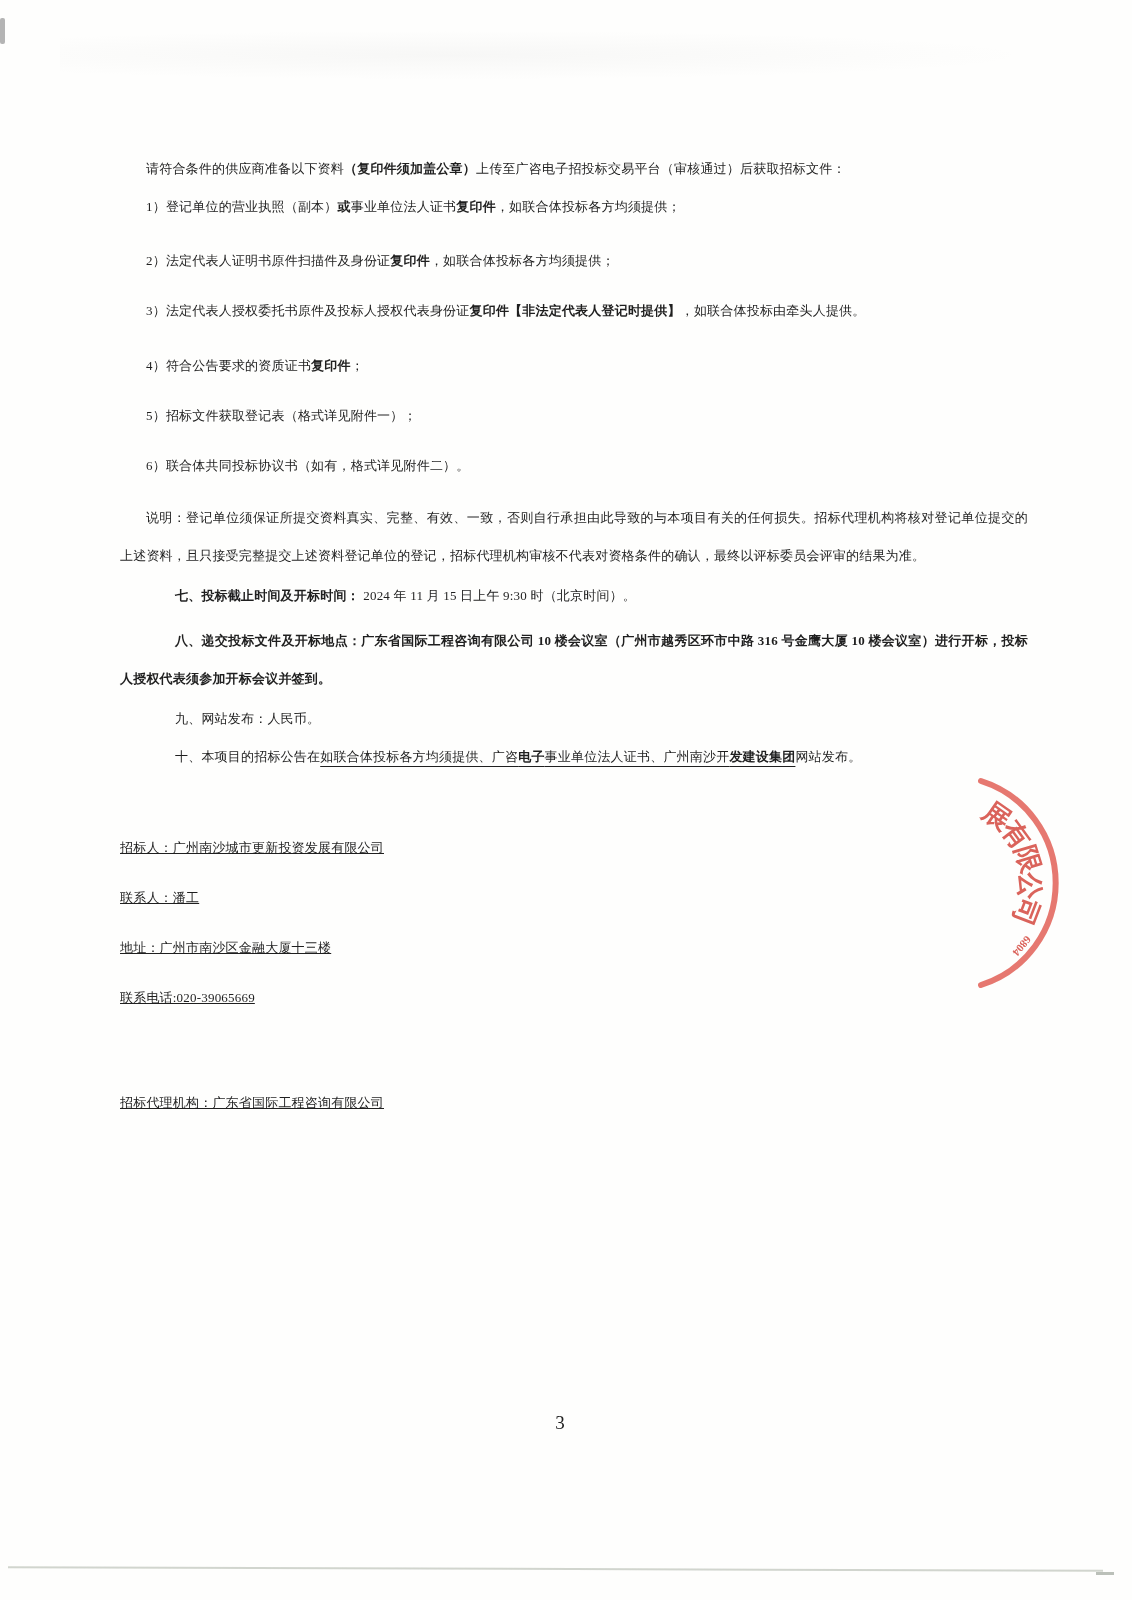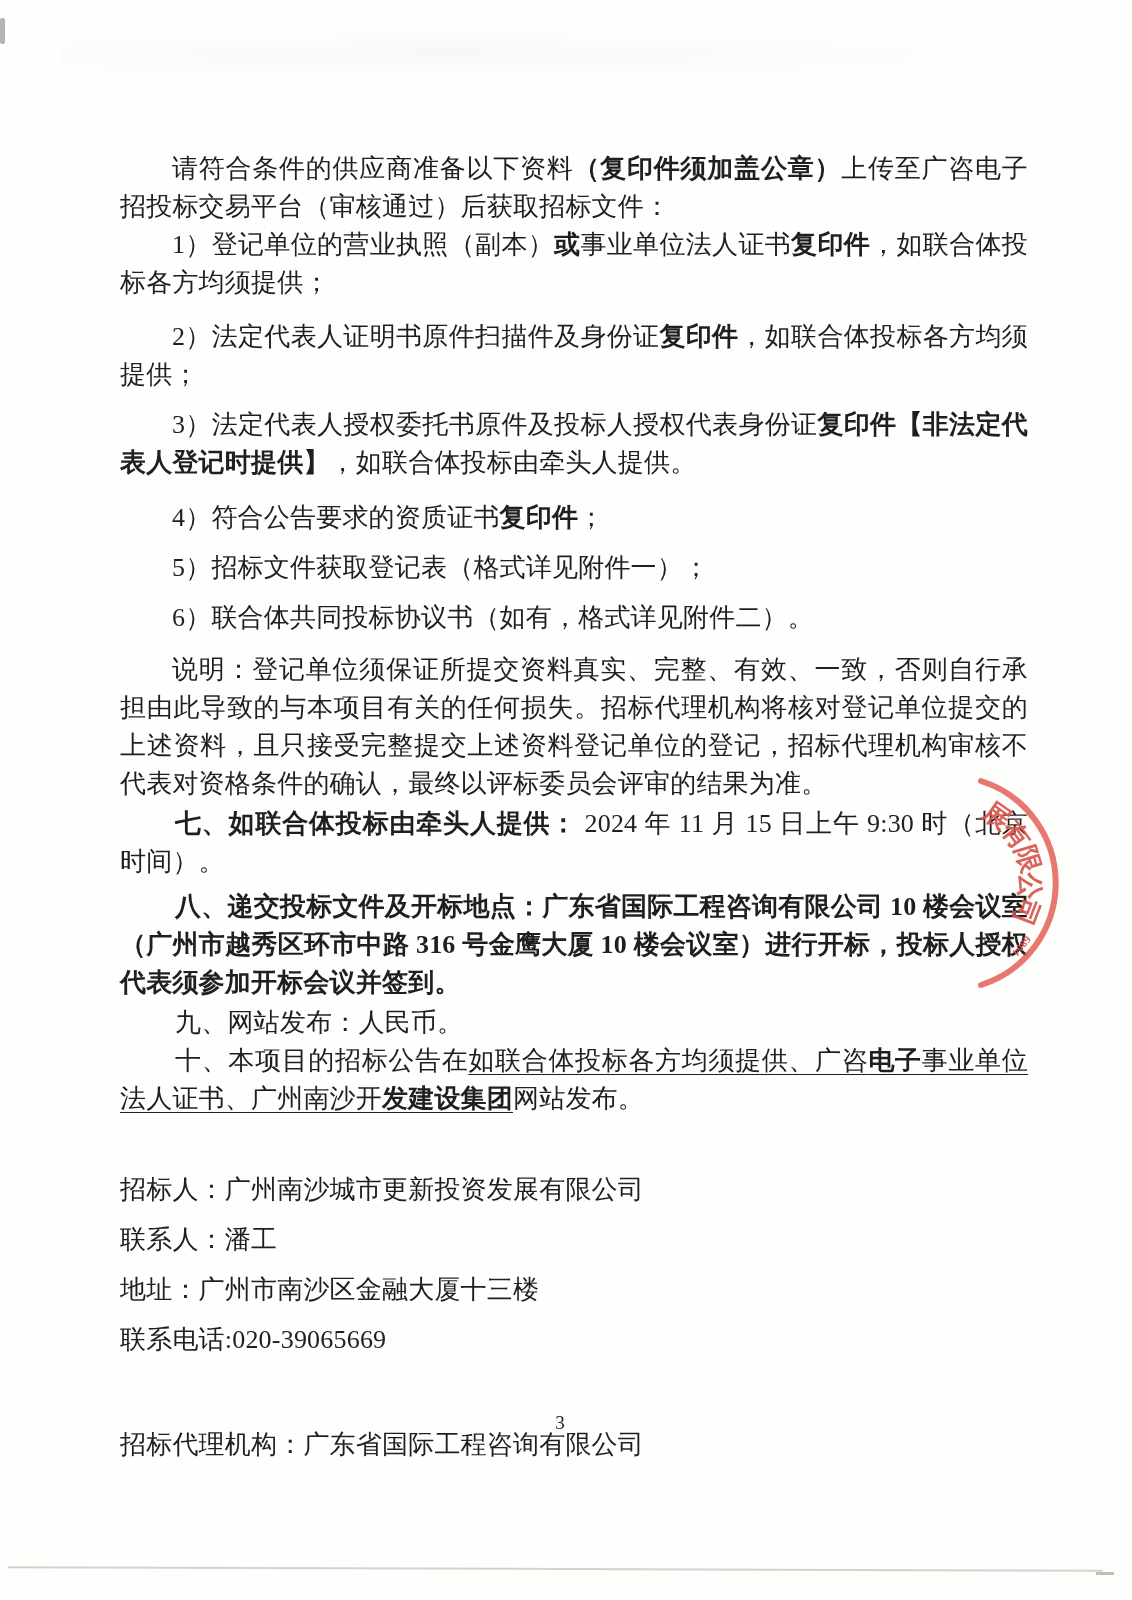--- a/index.html
+++ b/index.html
@@ -6,30 +6,30 @@
   .page{
     position:relative;
     width:1132px;height:1600px;
     background:#fefefd;
     overflow:hidden;
     font-family:"Liberation Serif","DejaVu Serif",serif;
     color:#1f1f1f;
   }
   .content{
     position:absolute;left:120px;top:0;width:908px;
-    font-size:26px;line-height:38px;
+    font-size:13px;line-height:38px;
     text-align:justify;
     letter-spacing:0.2px;
   }
   .para{margin:0;}
   .indent{text-indent:2em;}
   .indent3{text-indent:55px;}
   b{font-weight:700;}
   .u{text-decoration:underline;text-underline-offset:5px;text-decoration-thickness:1.4px;}
-  .contact-line{margin:0;}
+  .contact-line{margin:0;text-decoration:underline;}
   .page-number{
     position:absolute;left:470px;top:1412px;width:180px;
     text-align:center;font-size:19px;color:#222;
   }
   .footer-line{
     position:absolute;left:8px;top:1568px;width:1095px;height:2px;
     background:#c9cec6;transform:rotate(0.18deg);opacity:.85;
   }
   .footer-tick{
     position:absolute;left:1096px;top:1572px;width:18px;height:3px;
@@ -72,21 +72,21 @@
 
     <p class="para indent" style="margin-top:17px"><span>4）符合公告要求的资质证书</span><b>复印件</b><span>；</span></p>
 
     <p class="para indent" style="margin-top:12px"><span>5）招标文件获取登记表（格式详见附件一）；</span></p>
 
     <p class="para indent" style="margin-top:12px"><span>6）联合体共同投标协议书（如有，格式详见附件二）。</span></p>
 
     <p class="para indent" style="margin-top:14px"><span>说明：登记单位须保证所提交资料真实、完整、有效、一致，否则自行承担由此导致的与本项目有关的任何损失。招标代理机构将核对登记单位提交的上述资料，且只接受完整提交上述资料登记单位的登记，招标代理机构审核不代表对资格条件的确认，最终以评标委员会评审的结果为准。</span></p>
 
 
-    <p class="para indent3" style="margin-top:2px"><b>七、如联合体投标由牵头人提供：</b><span> 2024 年 11 月 15 日上午 9:30 时（北京时间）。</span></p>
+    <p class="para indent3" style="margin-top:2px"><b>七、投标截止时间及开标时间：</b><span> 2024 年 11 月 15 日上午 9:30 时（北京时间）。</span></p>
 
     <p class="para indent3" style="margin-top:7px"><b>八、递交投标文件及开标地点：广东省国际工程咨询有限公司 10 楼会议室（广州市越秀区环市中路 316 号金鹰大厦 10 楼会议室）进行开标，投标人授权代表须参加开标会议并签到。</b></p>
 
     <p class="para indent3" style="margin-top:2px"><span>九、网站发布：人民币。</span></p>
 
     <p class="para indent3" style="margin-top:0"><span>十、本项目的招标公告在</span><span class="u">如联合体投标各方均须提供、广咨</span><b class="u">电子</b><span class="u">事业单位法人证书、广州南沙开</span><b class="u">发建设集团</b><span>网站发布。</span></p>
 
     <p class="para contact-line" style="margin-top:53px"><span>招标人：广州南沙城市更新投资发展有限公司</span></p>
 
     <p class="para contact-line" style="margin-top:12px"><span>联系人：潘工</span></p>

